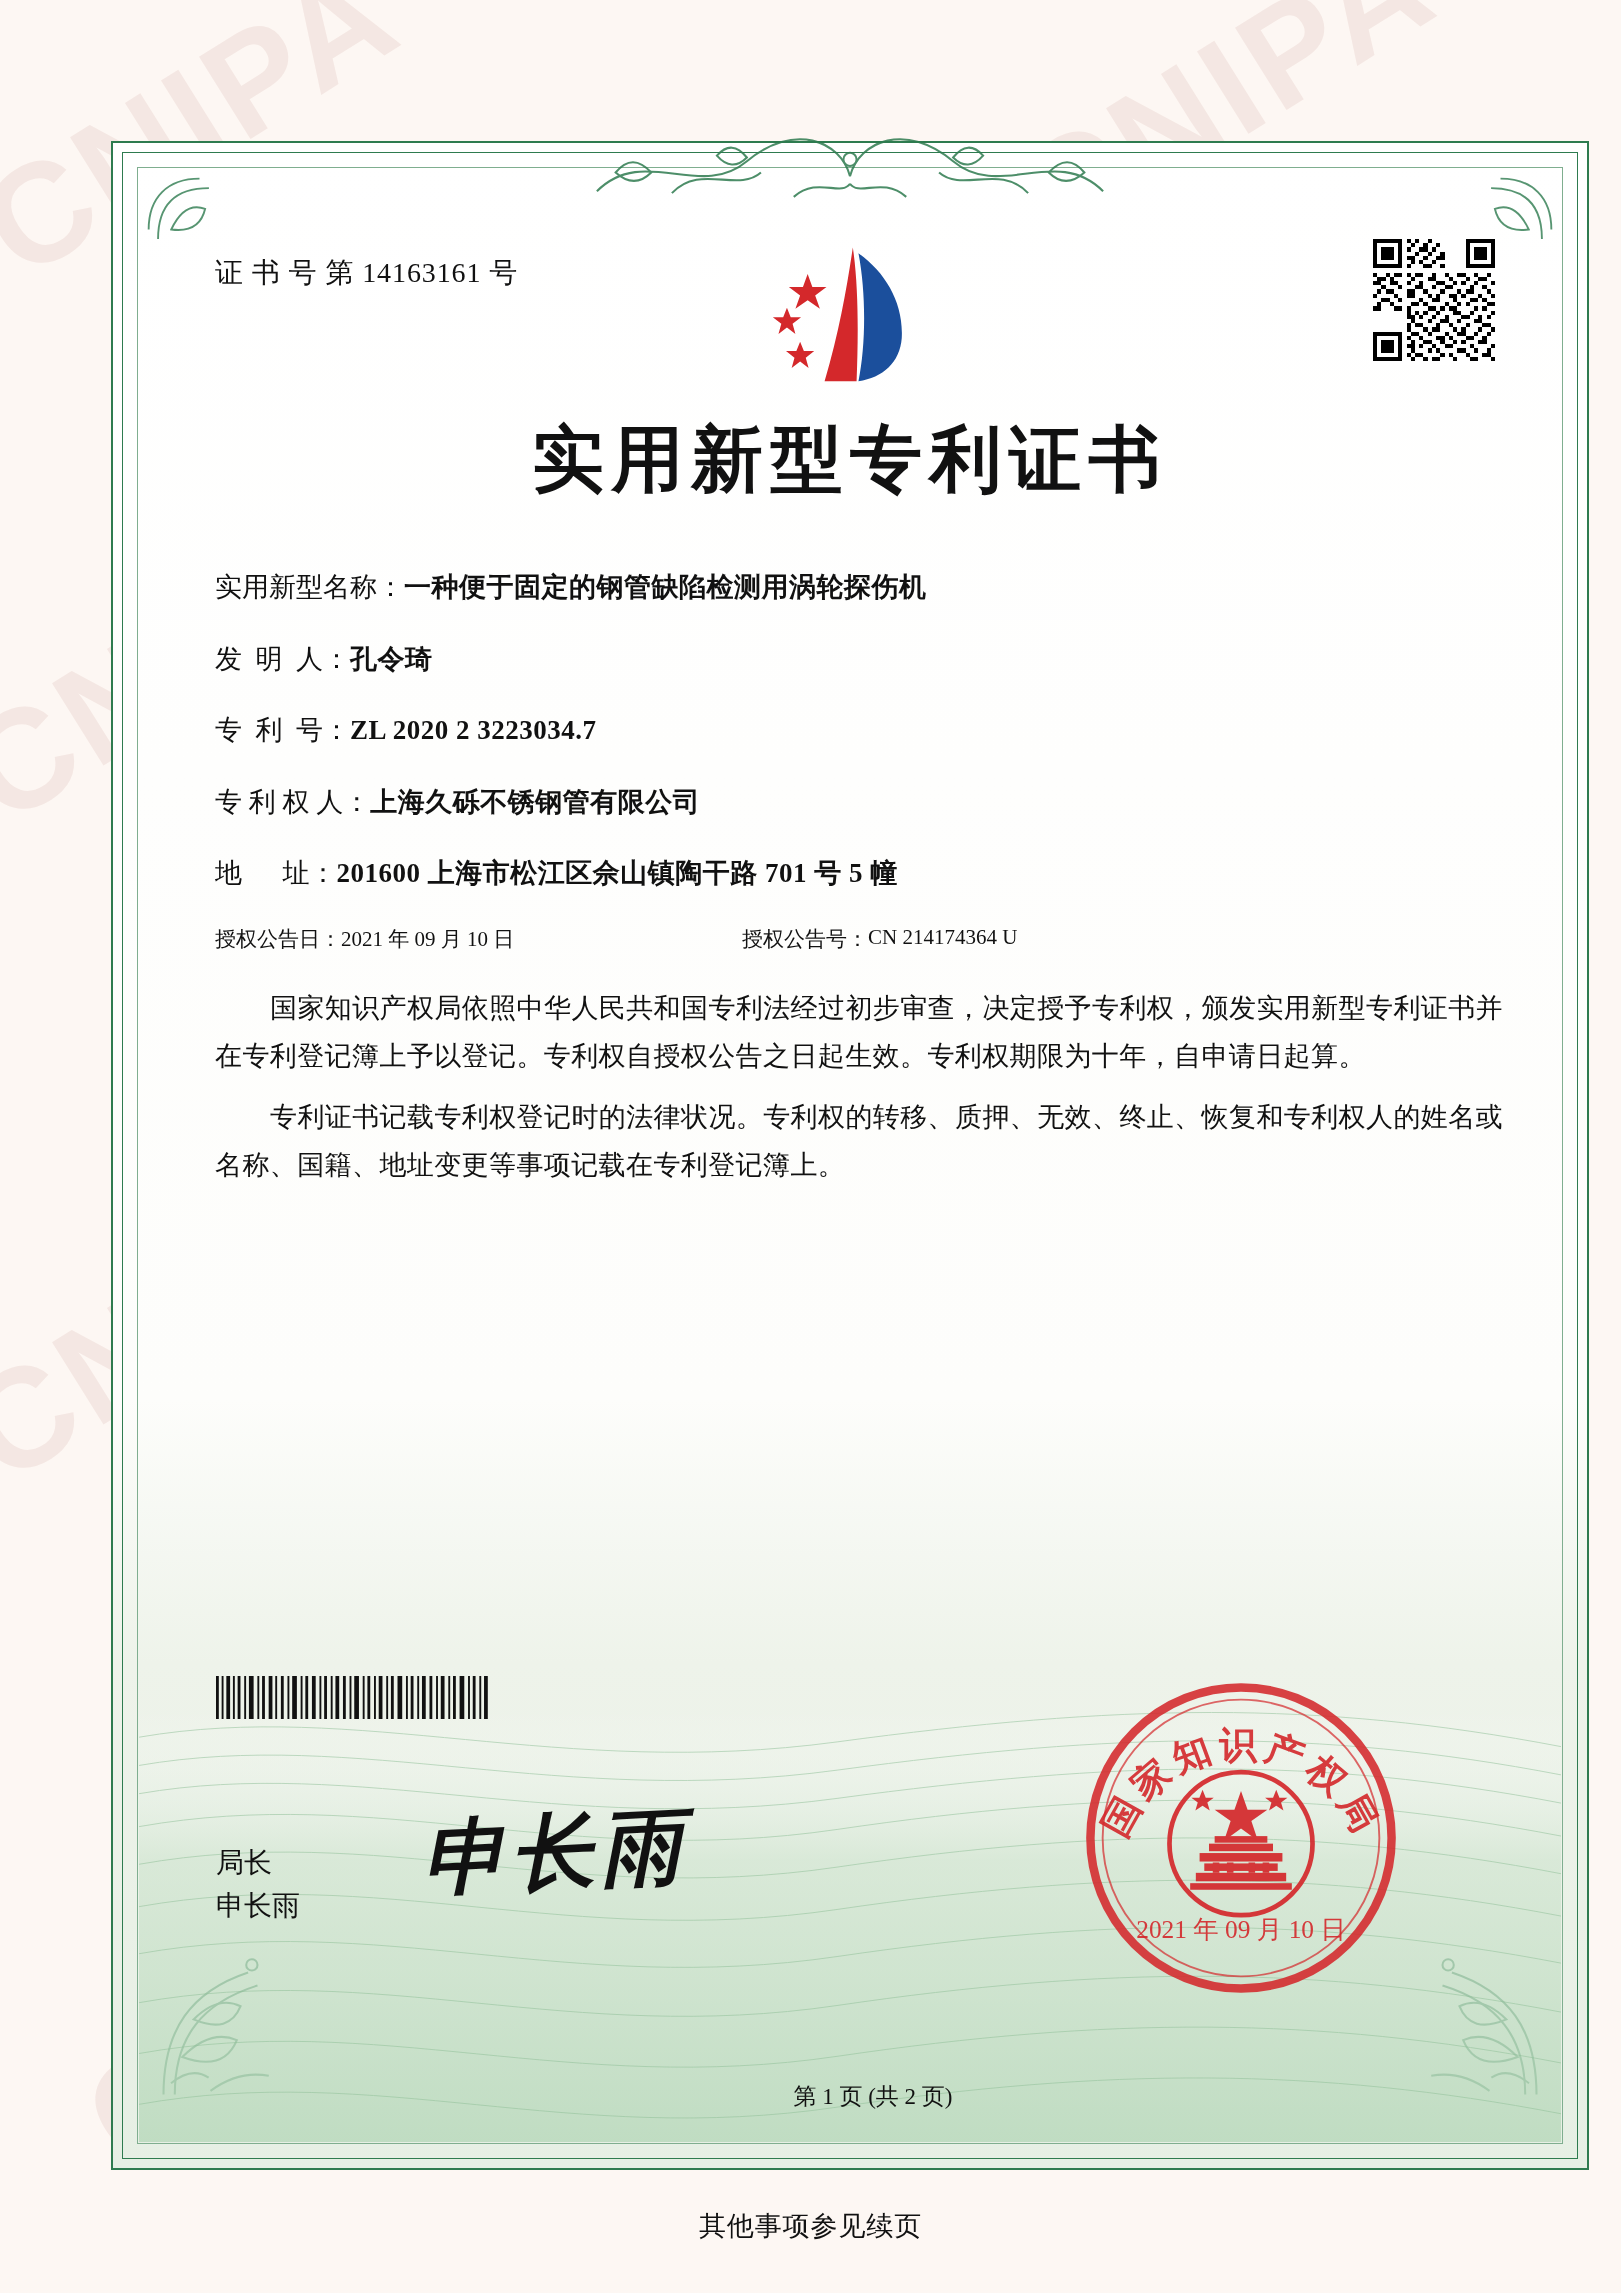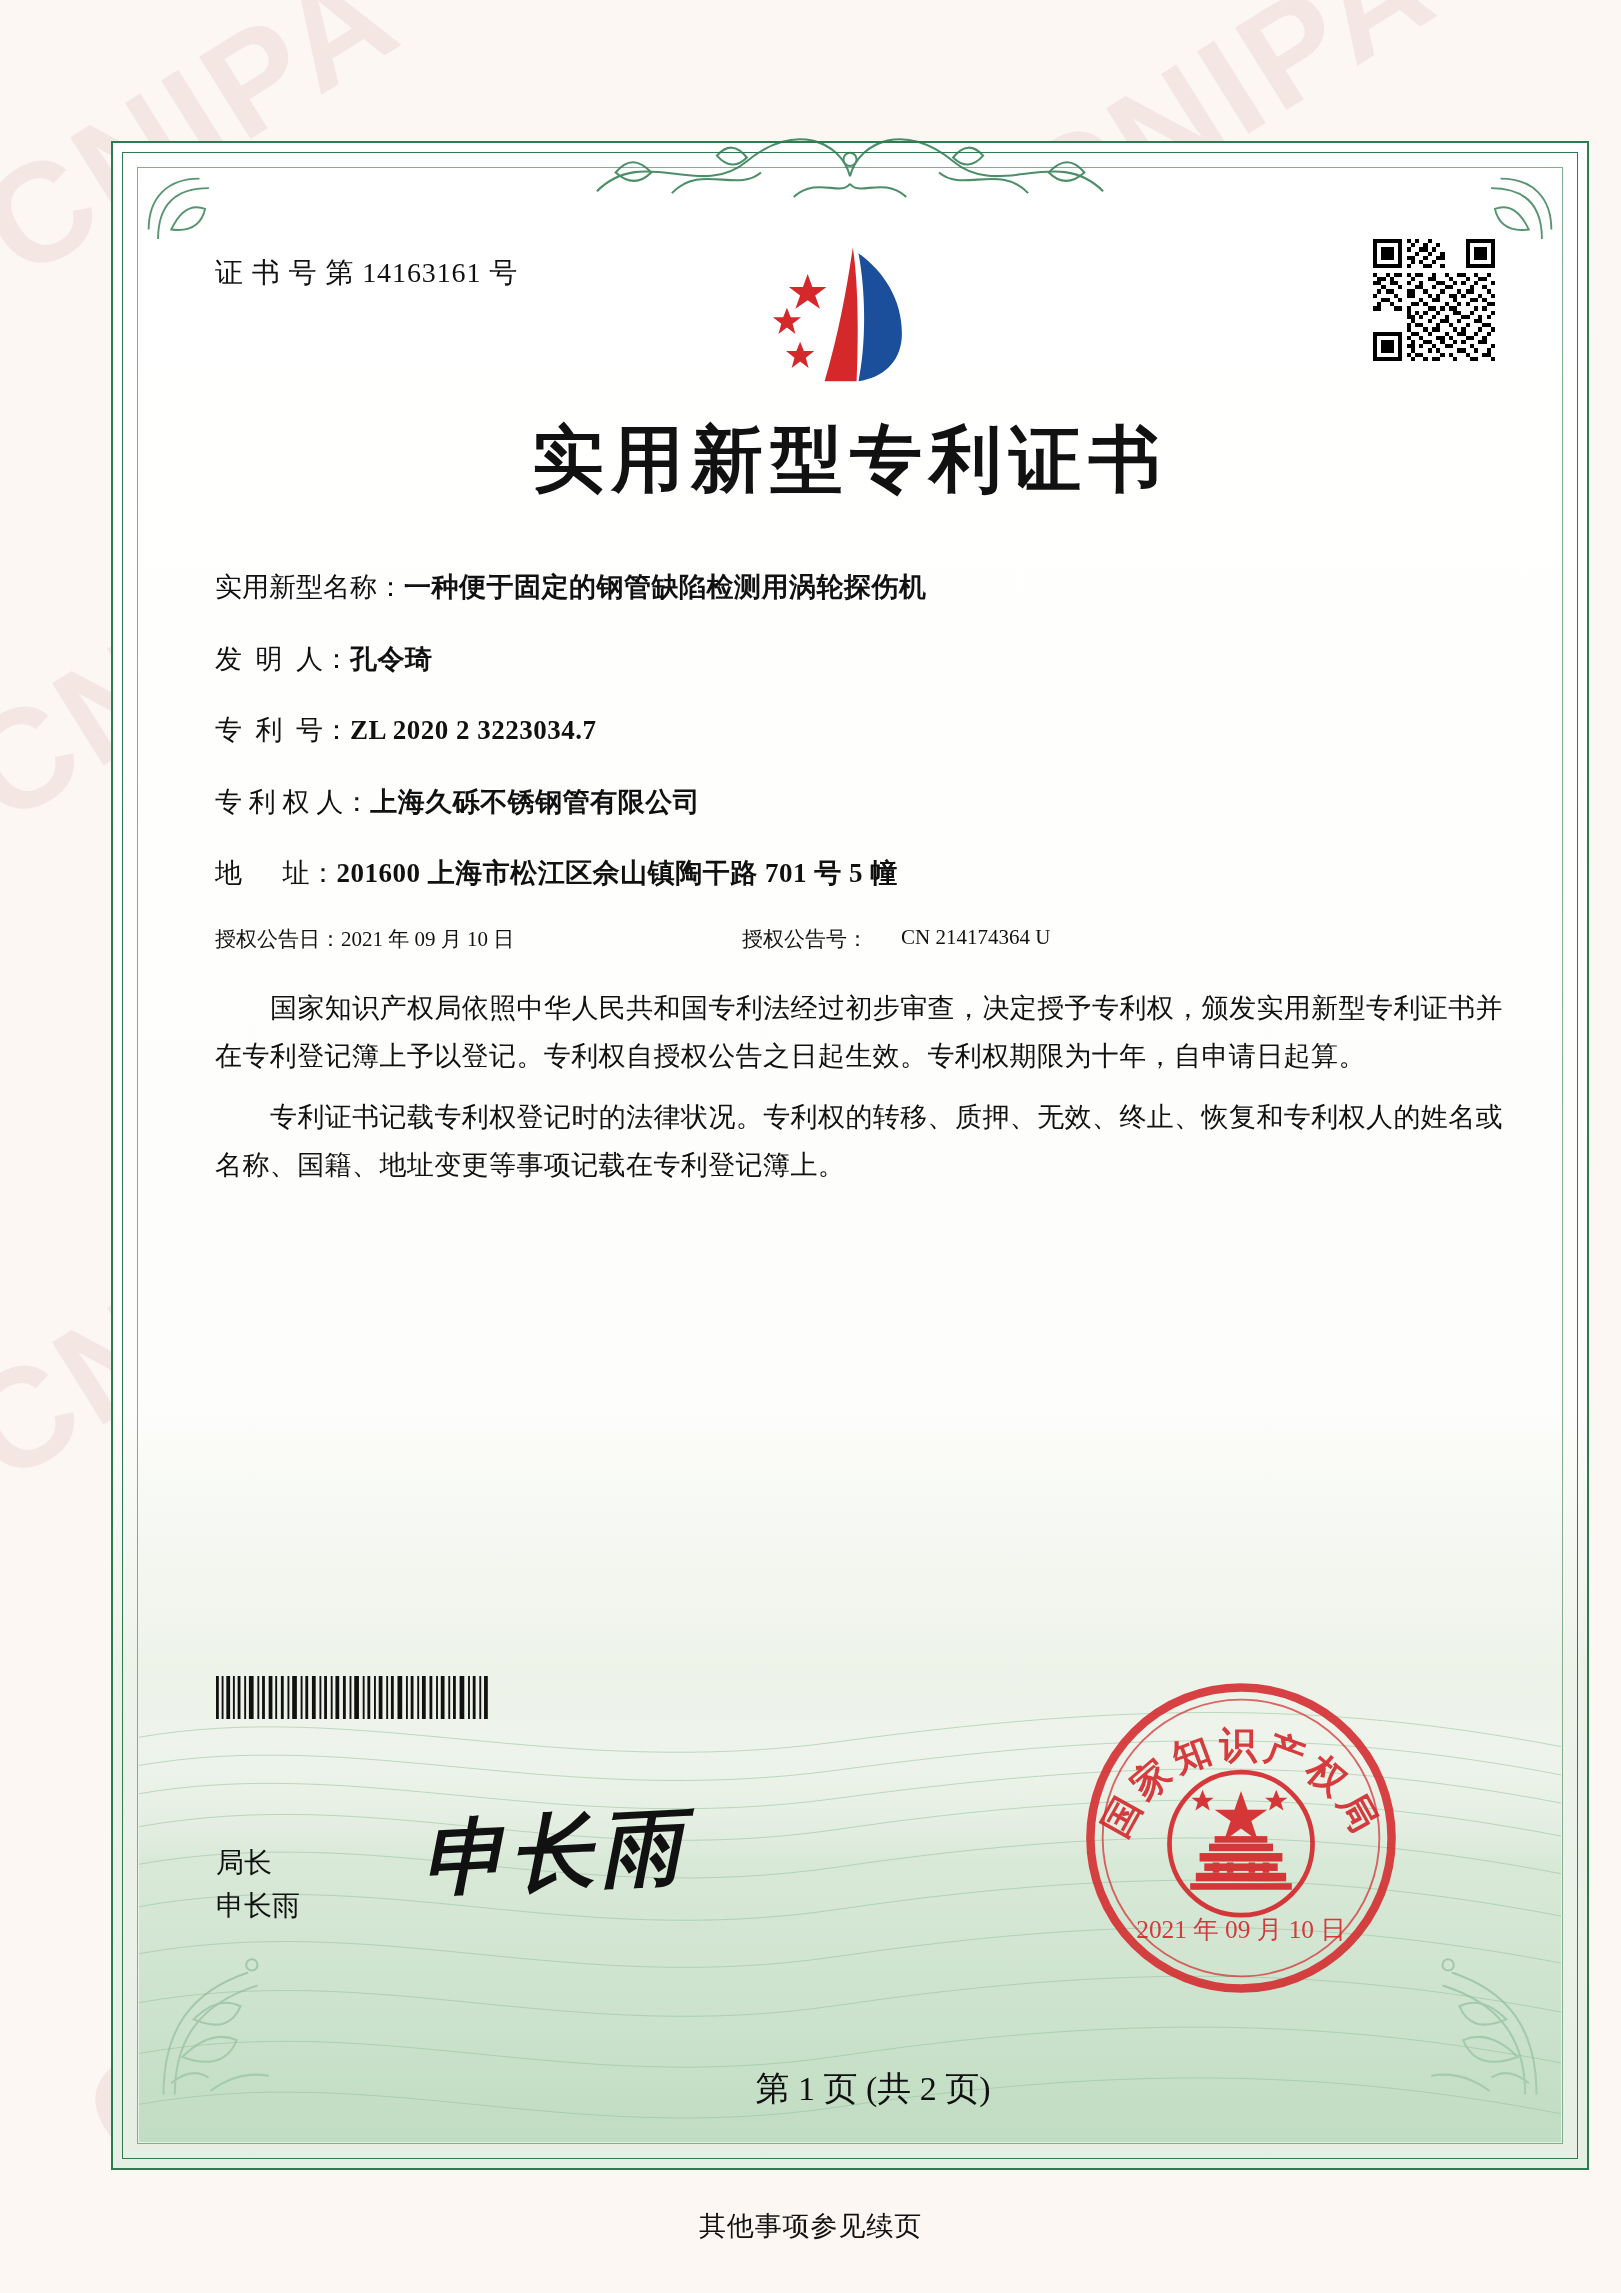--- a/index.html
+++ b/index.html
@@ -191,21 +191,21 @@
     font-weight: bold;
   }
   .field-row2 {
     display: flex;
     align-items: baseline;
     font-size: 21px;
     color: #111;
     margin-bottom: 31px;
   }
   .field-row2 .col-a { width: 527px; display: flex; }
-  .field-row2 .col-b { display: flex; gap: 33px; }
+  .field-row2 .col-b { display: flex; }
 
   .para {
     font-size: 27px;
     color: #111;
     line-height: 1.78;
     text-indent: 55px;
     margin-top: 13px;
     letter-spacing: 0.4px;
   }
 
@@ -245,21 +245,21 @@
     letter-spacing: 5.6px;
     transform: rotate(-3deg);
   }
 
   .page-num {
     position: absolute;
     left: 0;
     right: 0;
     bottom: 58px;
     text-align: center;
-    font-size: 34px;
+    font-size: 23px;
     color: #111;
     padding-left: 46px;
   }
 
   .footer-note {
     position: absolute;
     left: 0;
     right: 0;
     top: 2208px;
     text-align: center;

